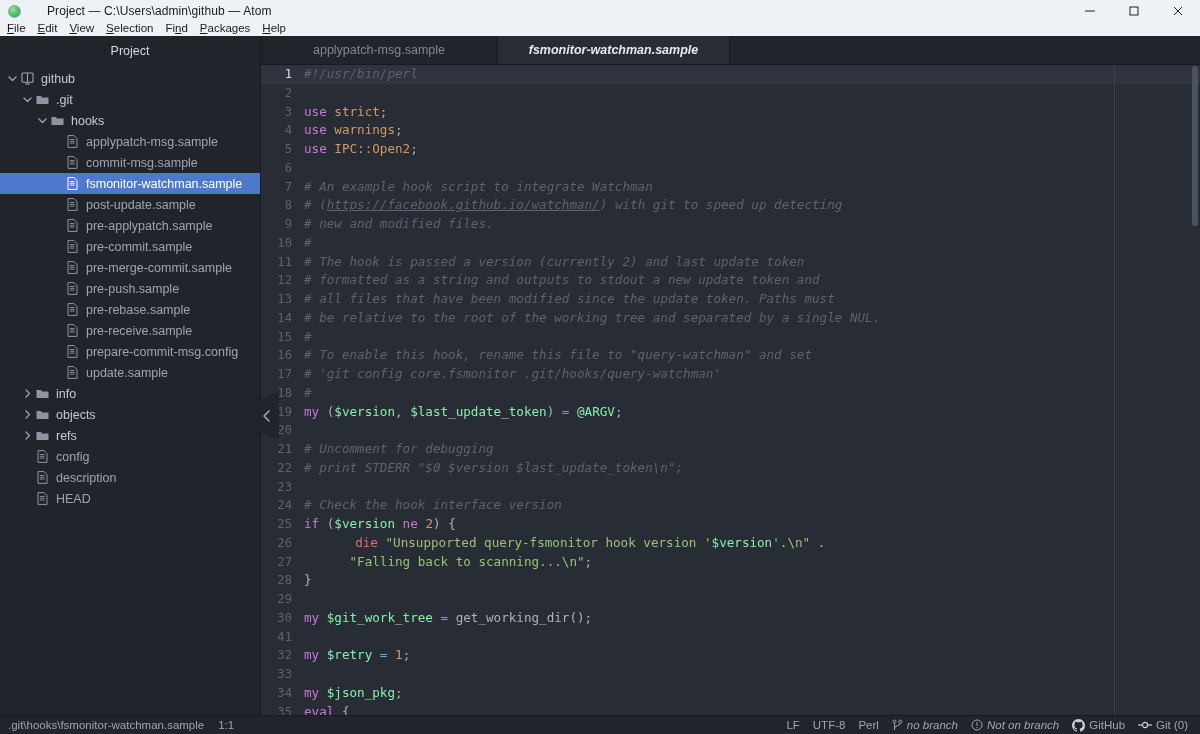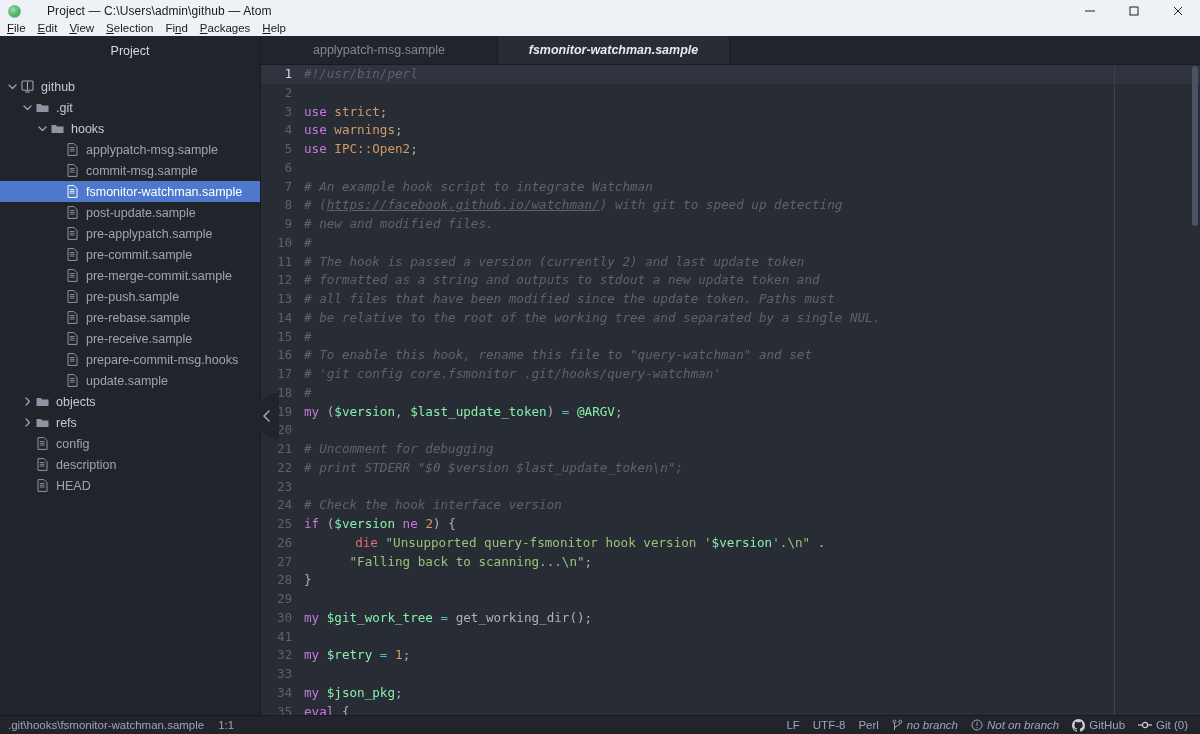--- a/index.html
+++ b/index.html
@@ -41,21 +41,20 @@
   .menu-item u { text-decoration: underline; text-underline-offset: 1px; }
 
   
   .body { flex: 1 1 auto; display: flex; min-height: 0; background: #21252b; position: relative; }
 
   
   .treeview {
     width: 261px; flex: 0 0 261px; background: #21252b;
     display: flex; flex-direction: column; position: relative;
     border-right: 1px solid #181a1f;
-    gap: 8px;
   }
   .tree-header {
     height: 29px; display: flex; align-items: center; justify-content: center;
     font-size: 12.5px; color: #d7dae0; background: #21252b;
   }
   .tree-list { flex: 1 1 auto; padding-top: 3px; overflow: hidden; }
   .tree-row {
     height: 21px; display: flex; align-items: center; font-size: 12.5px;
     color: #9da5b4; white-space: nowrap; position: relative;
   }
@@ -371,34 +370,48 @@
             <div style="flex: 0 0 50px; height: 1px;"></div>
             <div class="tr-arrow"></div>
             <div class="tr-icon">
               <svg width="11" height="13" viewBox="0 0 11 13">
                 <path d="M1 0.6 h6 l3 3 v8.8 h-9 z" fill="none" stroke="#8d95a3" stroke-width="1"></path>
                 <line x1="2.8" x2="7.6" y1="4.5" y2="4.5" stroke="#8d95a3" stroke-width="0.9"></line>
                 <line x1="2.8" x2="7.6" y1="6.3" y2="6.3" stroke="#8d95a3" stroke-width="0.9"></line>
                 <line x1="2.8" x2="7.6" y1="8.1" y2="8.1" stroke="#8d95a3" stroke-width="0.9"></line>
               </svg>
             </div>
-            <div class="tr-label">prepare-commit-msg.hooks</div>
+            <div class="tr-label">prepare-commit-msg.config</div>
           </div>
           <div class="tree-row">
             <div style="flex: 0 0 50px; height: 1px;"></div>
             <div class="tr-arrow"></div>
             <div class="tr-icon">
               <svg width="11" height="13" viewBox="0 0 11 13">
                 <path d="M1 0.6 h6 l3 3 v8.8 h-9 z" fill="none" stroke="#8d95a3" stroke-width="1"></path>
                 <line x1="2.8" x2="7.6" y1="4.5" y2="4.5" stroke="#8d95a3" stroke-width="0.9"></line>
                 <line x1="2.8" x2="7.6" y1="6.3" y2="6.3" stroke="#8d95a3" stroke-width="0.9"></line>
                 <line x1="2.8" x2="7.6" y1="8.1" y2="8.1" stroke="#8d95a3" stroke-width="0.9"></line>
               </svg>
             </div>
             <div class="tr-label">update.sample</div>
+          </div>
+          <div class="tree-row dir">
+            <div style="flex: 0 0 20px; height: 1px;"></div>
+            <div class="tr-arrow">
+              <svg width="9" height="9" viewBox="0 0 9 9">
+                <polyline points="3,1 6.5,4.5 3,8" fill="none" stroke="#9da5b4" stroke-width="1.3" stroke-linecap="round" stroke-linejoin="round"></polyline>
+              </svg>
+            </div>
+            <div class="tr-icon">
+              <svg width="13" height="11" viewBox="0 0 13 11">
+                <path d="M0.5 2 h4.4 l1.1 1.4 h6.5 v6.6 h-12 z" fill="#8d95a3"></path>
+              </svg>
+            </div>
+            <div class="tr-label">info</div>
           </div>
           <div class="tree-row dir">
             <div style="flex: 0 0 20px; height: 1px;"></div>
             <div class="tr-arrow">
               <svg width="9" height="9" viewBox="0 0 9 9">
                 <polyline points="3,1 6.5,4.5 3,8" fill="none" stroke="#9da5b4" stroke-width="1.3" stroke-linecap="round" stroke-linejoin="round"></polyline>
               </svg>
             </div>
             <div class="tr-icon">
               <svg width="13" height="11" viewBox="0 0 13 11">

